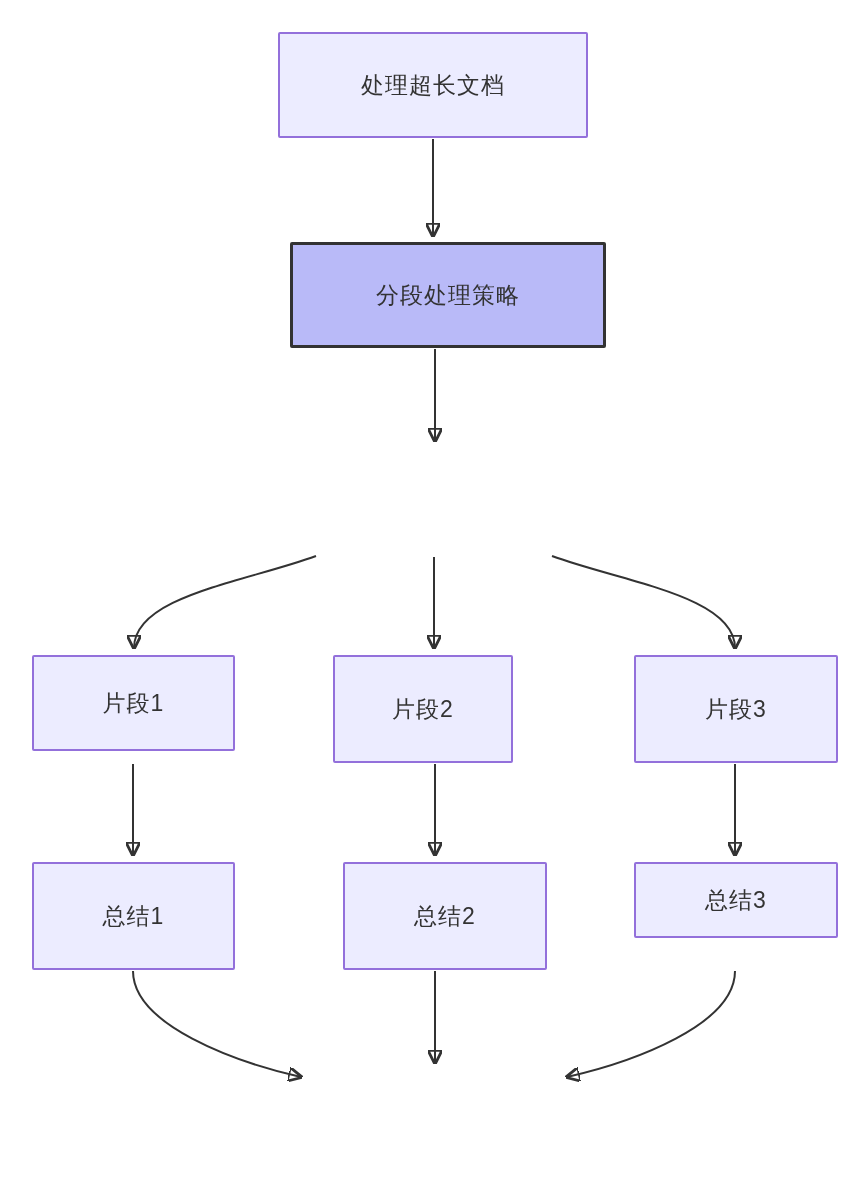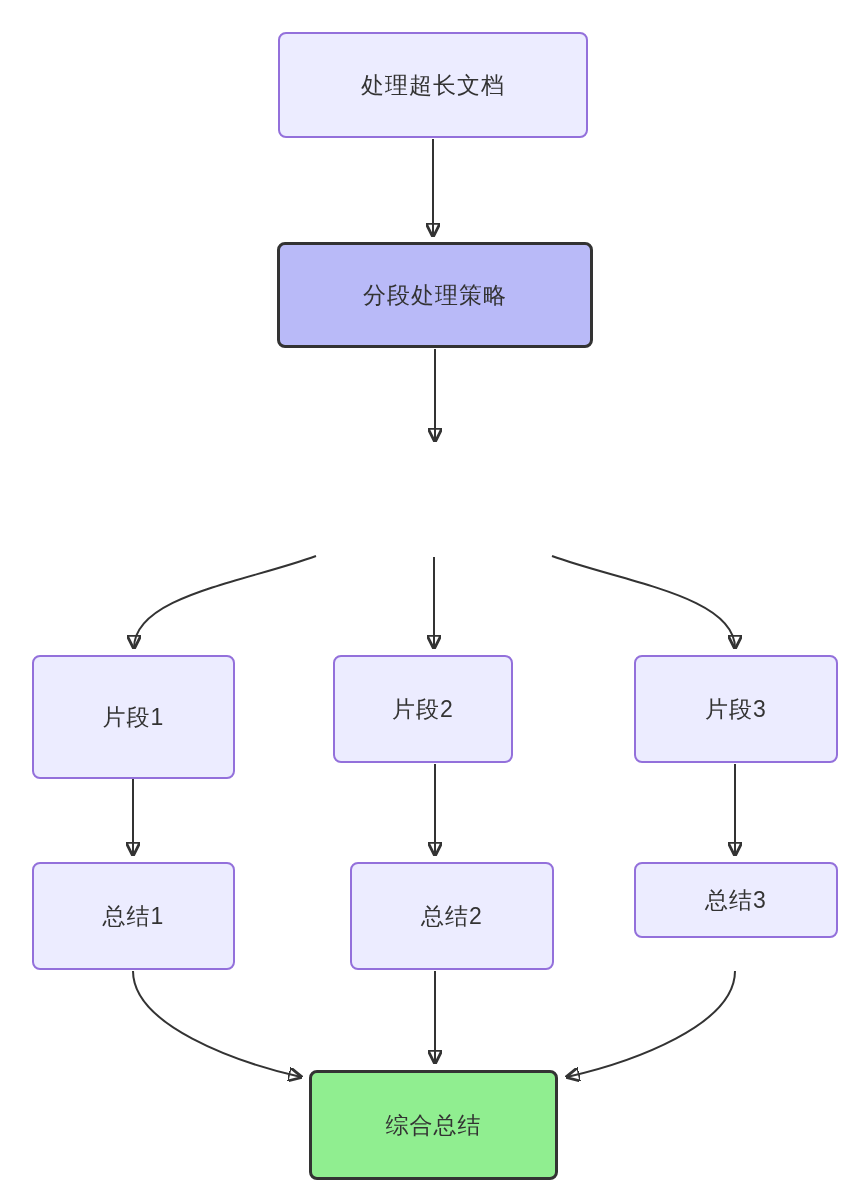--- a/index.html
+++ b/index.html
@@ -28,44 +28,44 @@
     stroke-width: 2px;
   }
   .node {
     position: absolute;
     box-sizing: border-box;
     display: flex;
     align-items: center;
     justify-content: center;
     background: #ECECFF;
     border: 2px solid #9370DB;
-    border-radius: 8px;
+    border-radius: 2px;
     color: #333333;
     font-size: 23px;
     letter-spacing: 1px;
     text-align: center;
     white-space: nowrap;
   }
   .node.accent {
     background: #B9BAF8;
     border: 3.5px solid #333333;
   }
   .node.green {
     background: #90EE90;
     border: 3.5px solid #333333;
   }
   
   .n1  { left: 278px; top:   32px; width: 310px; height: 106px; }
-  .n2  { left: 277px; top:  242px; width: 316px; height: 106px; }
+  .n2  { left: 290px; top:  242px; width: 316px; height: 106px; }
   .n3  { left: 310px; top:  447px; width: 248px; height: 109px; }
-  .n4  { left:  32px; top:  655px; width: 203px; height: 124px; }
+  .n4  { left:  32px; top:  655px; width: 203px; height: 96px; }
   .n5  { left: 333px; top:  655px; width: 180px; height: 108px; }
   .n6  { left: 634px; top:  655px; width: 204px; height: 108px; }
   .n7  { left:  32px; top:  862px; width: 203px; height: 108px; text-align: center; }
-  .n8  { left: 350px; top:  862px; width: 204px; height: 108px; }
+  .n8  { left: 343px; top:  862px; width: 204px; height: 108px; }
   .n9  { left: 634px; top:  862px; width: 204px; height: 76px; }
   .n10 { left: 309px; top: 1070px; width: 249px; height: 110px; }
 </style>
 </head>
 <body>
 
 <div class="canvas">
 
   <svg class="edges" viewBox="0 0 852 1196" xmlns="http://www.w3.org/2000/svg">
     <defs>
@@ -87,15 +87,14 @@
   </svg>
 
   <div class="node n1">处理超长文档</div>
   <div class="node n2 accent">分段处理策略</div>
   <div class="node n4">片段1</div>
   <div class="node n5">片段2</div>
   <div class="node n6">片段3</div>
   <div class="node n7">总结1</div>
   <div class="node n8">总结2</div>
   <div class="node n9">总结3</div>
-  <div class="node n10 green">综合总结</div>
 
 </div>
 
 </body></html>

